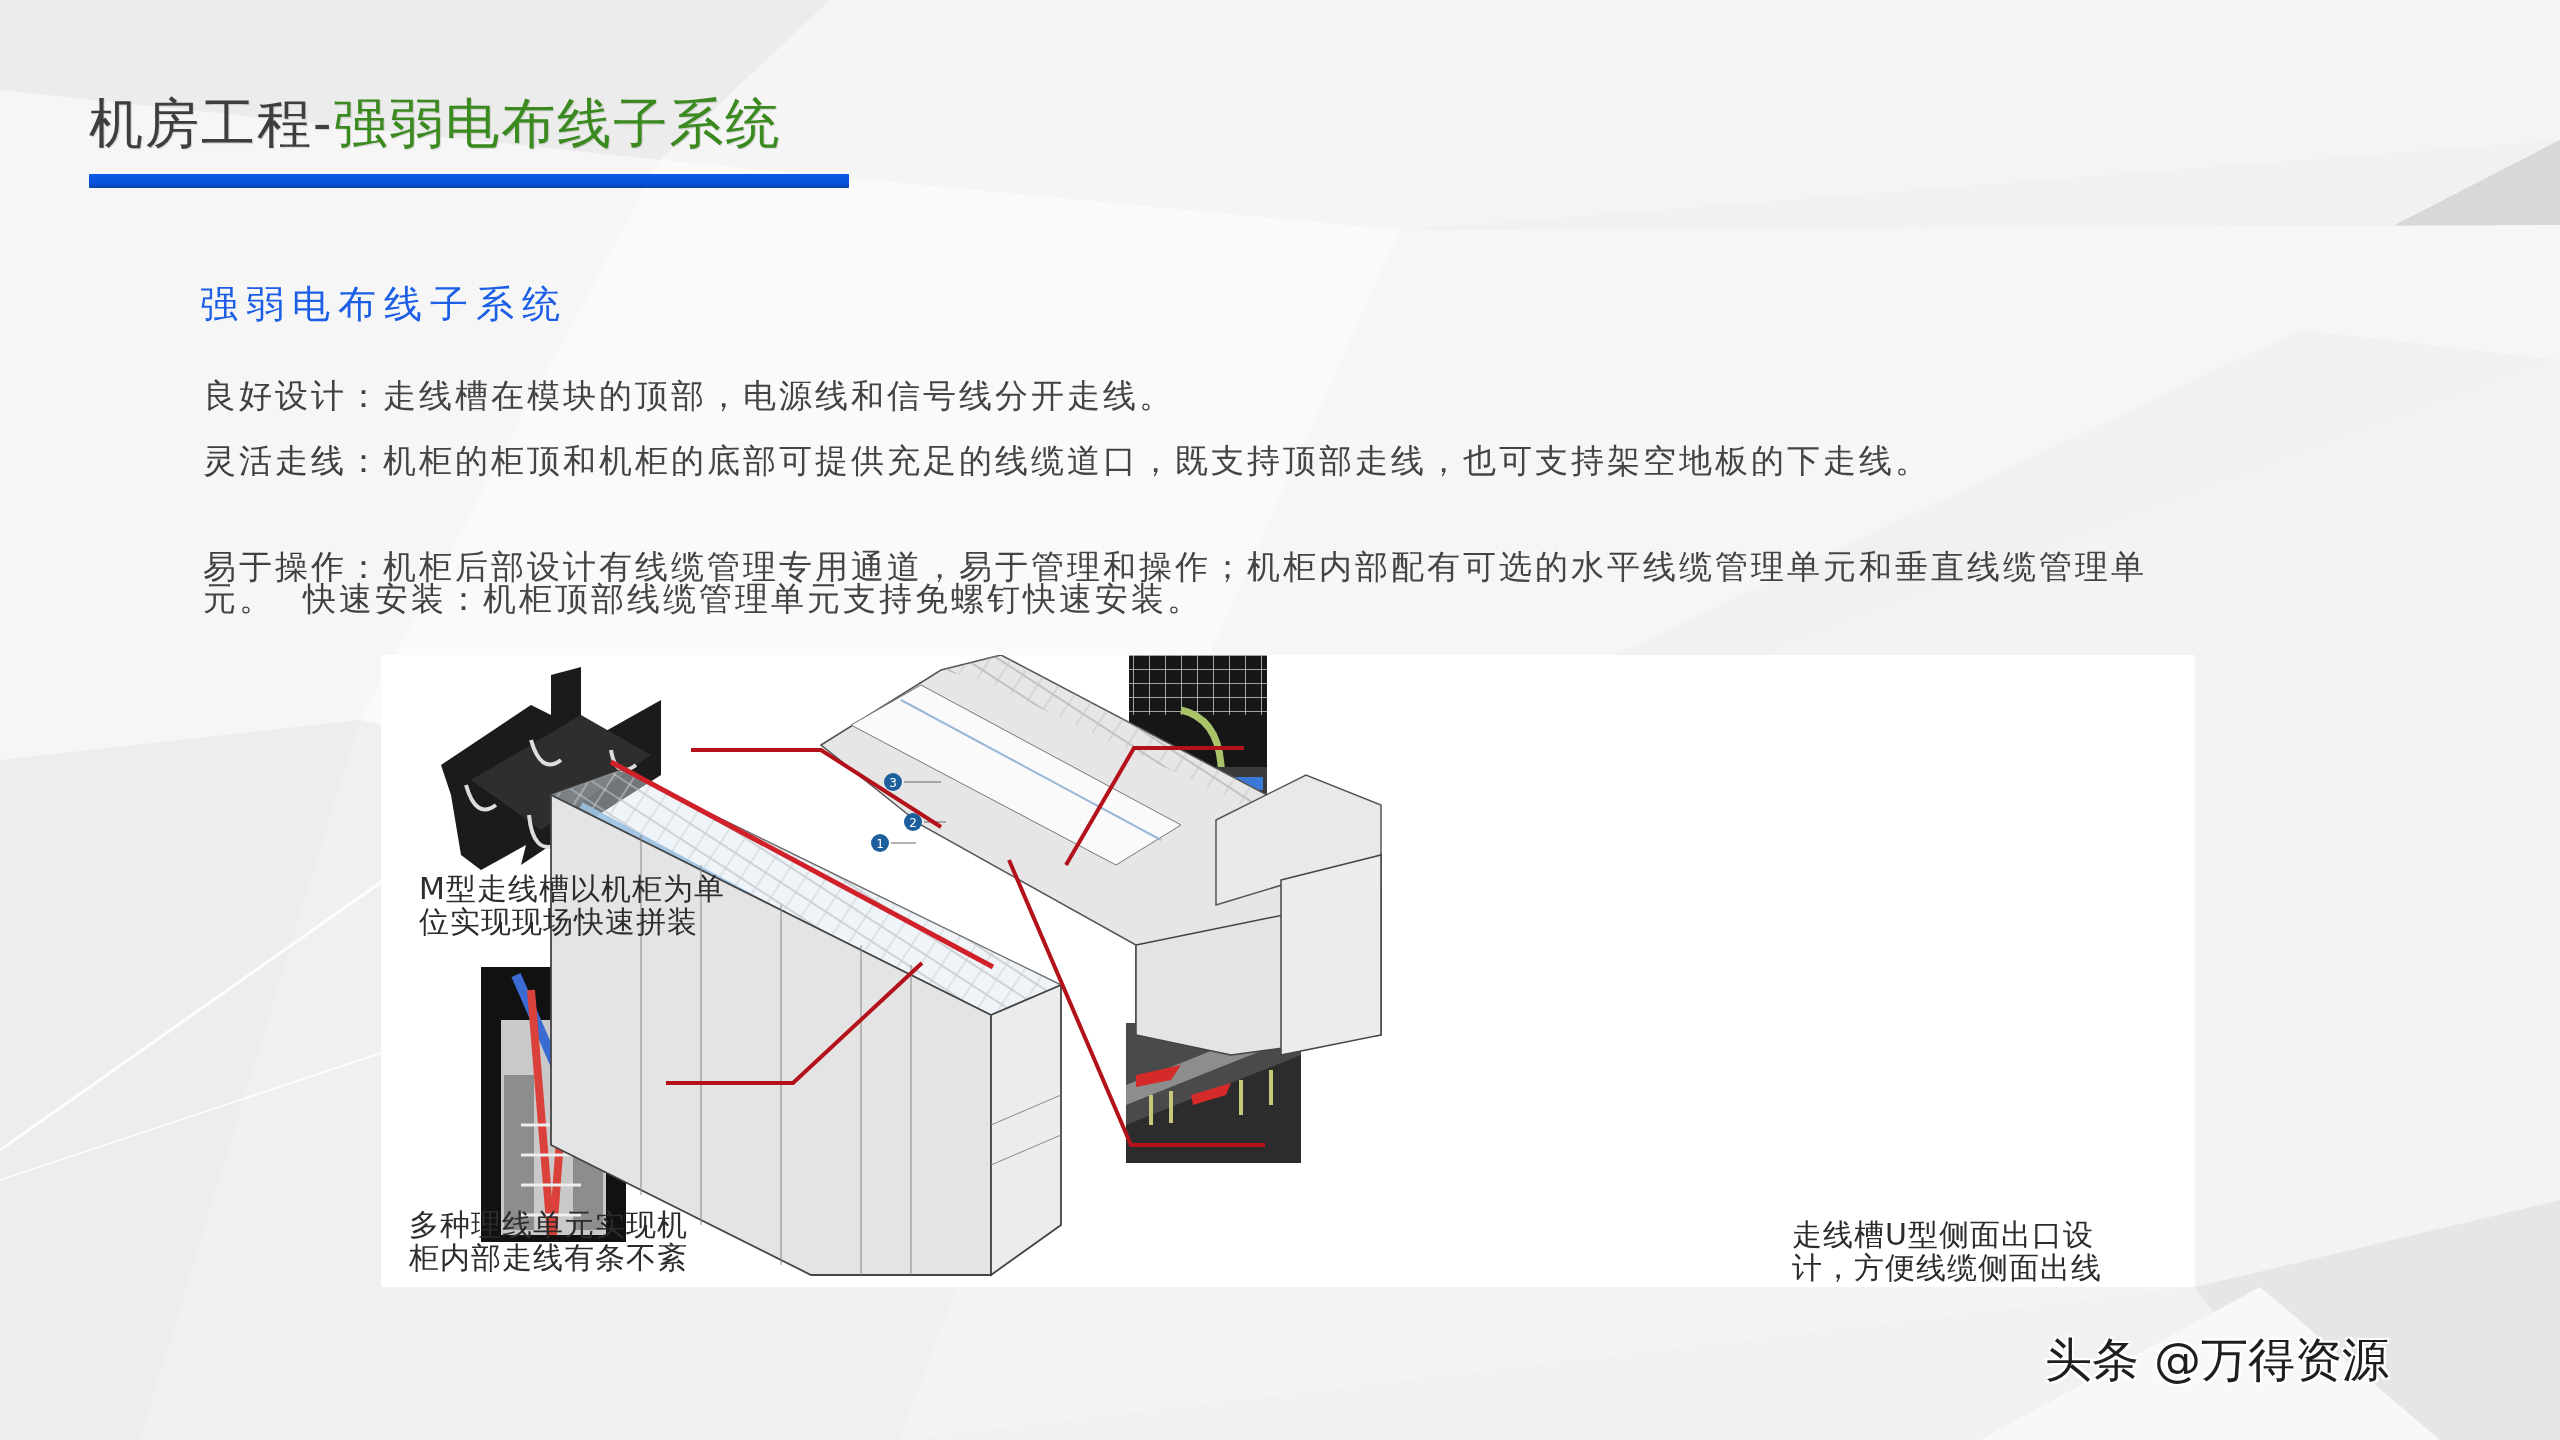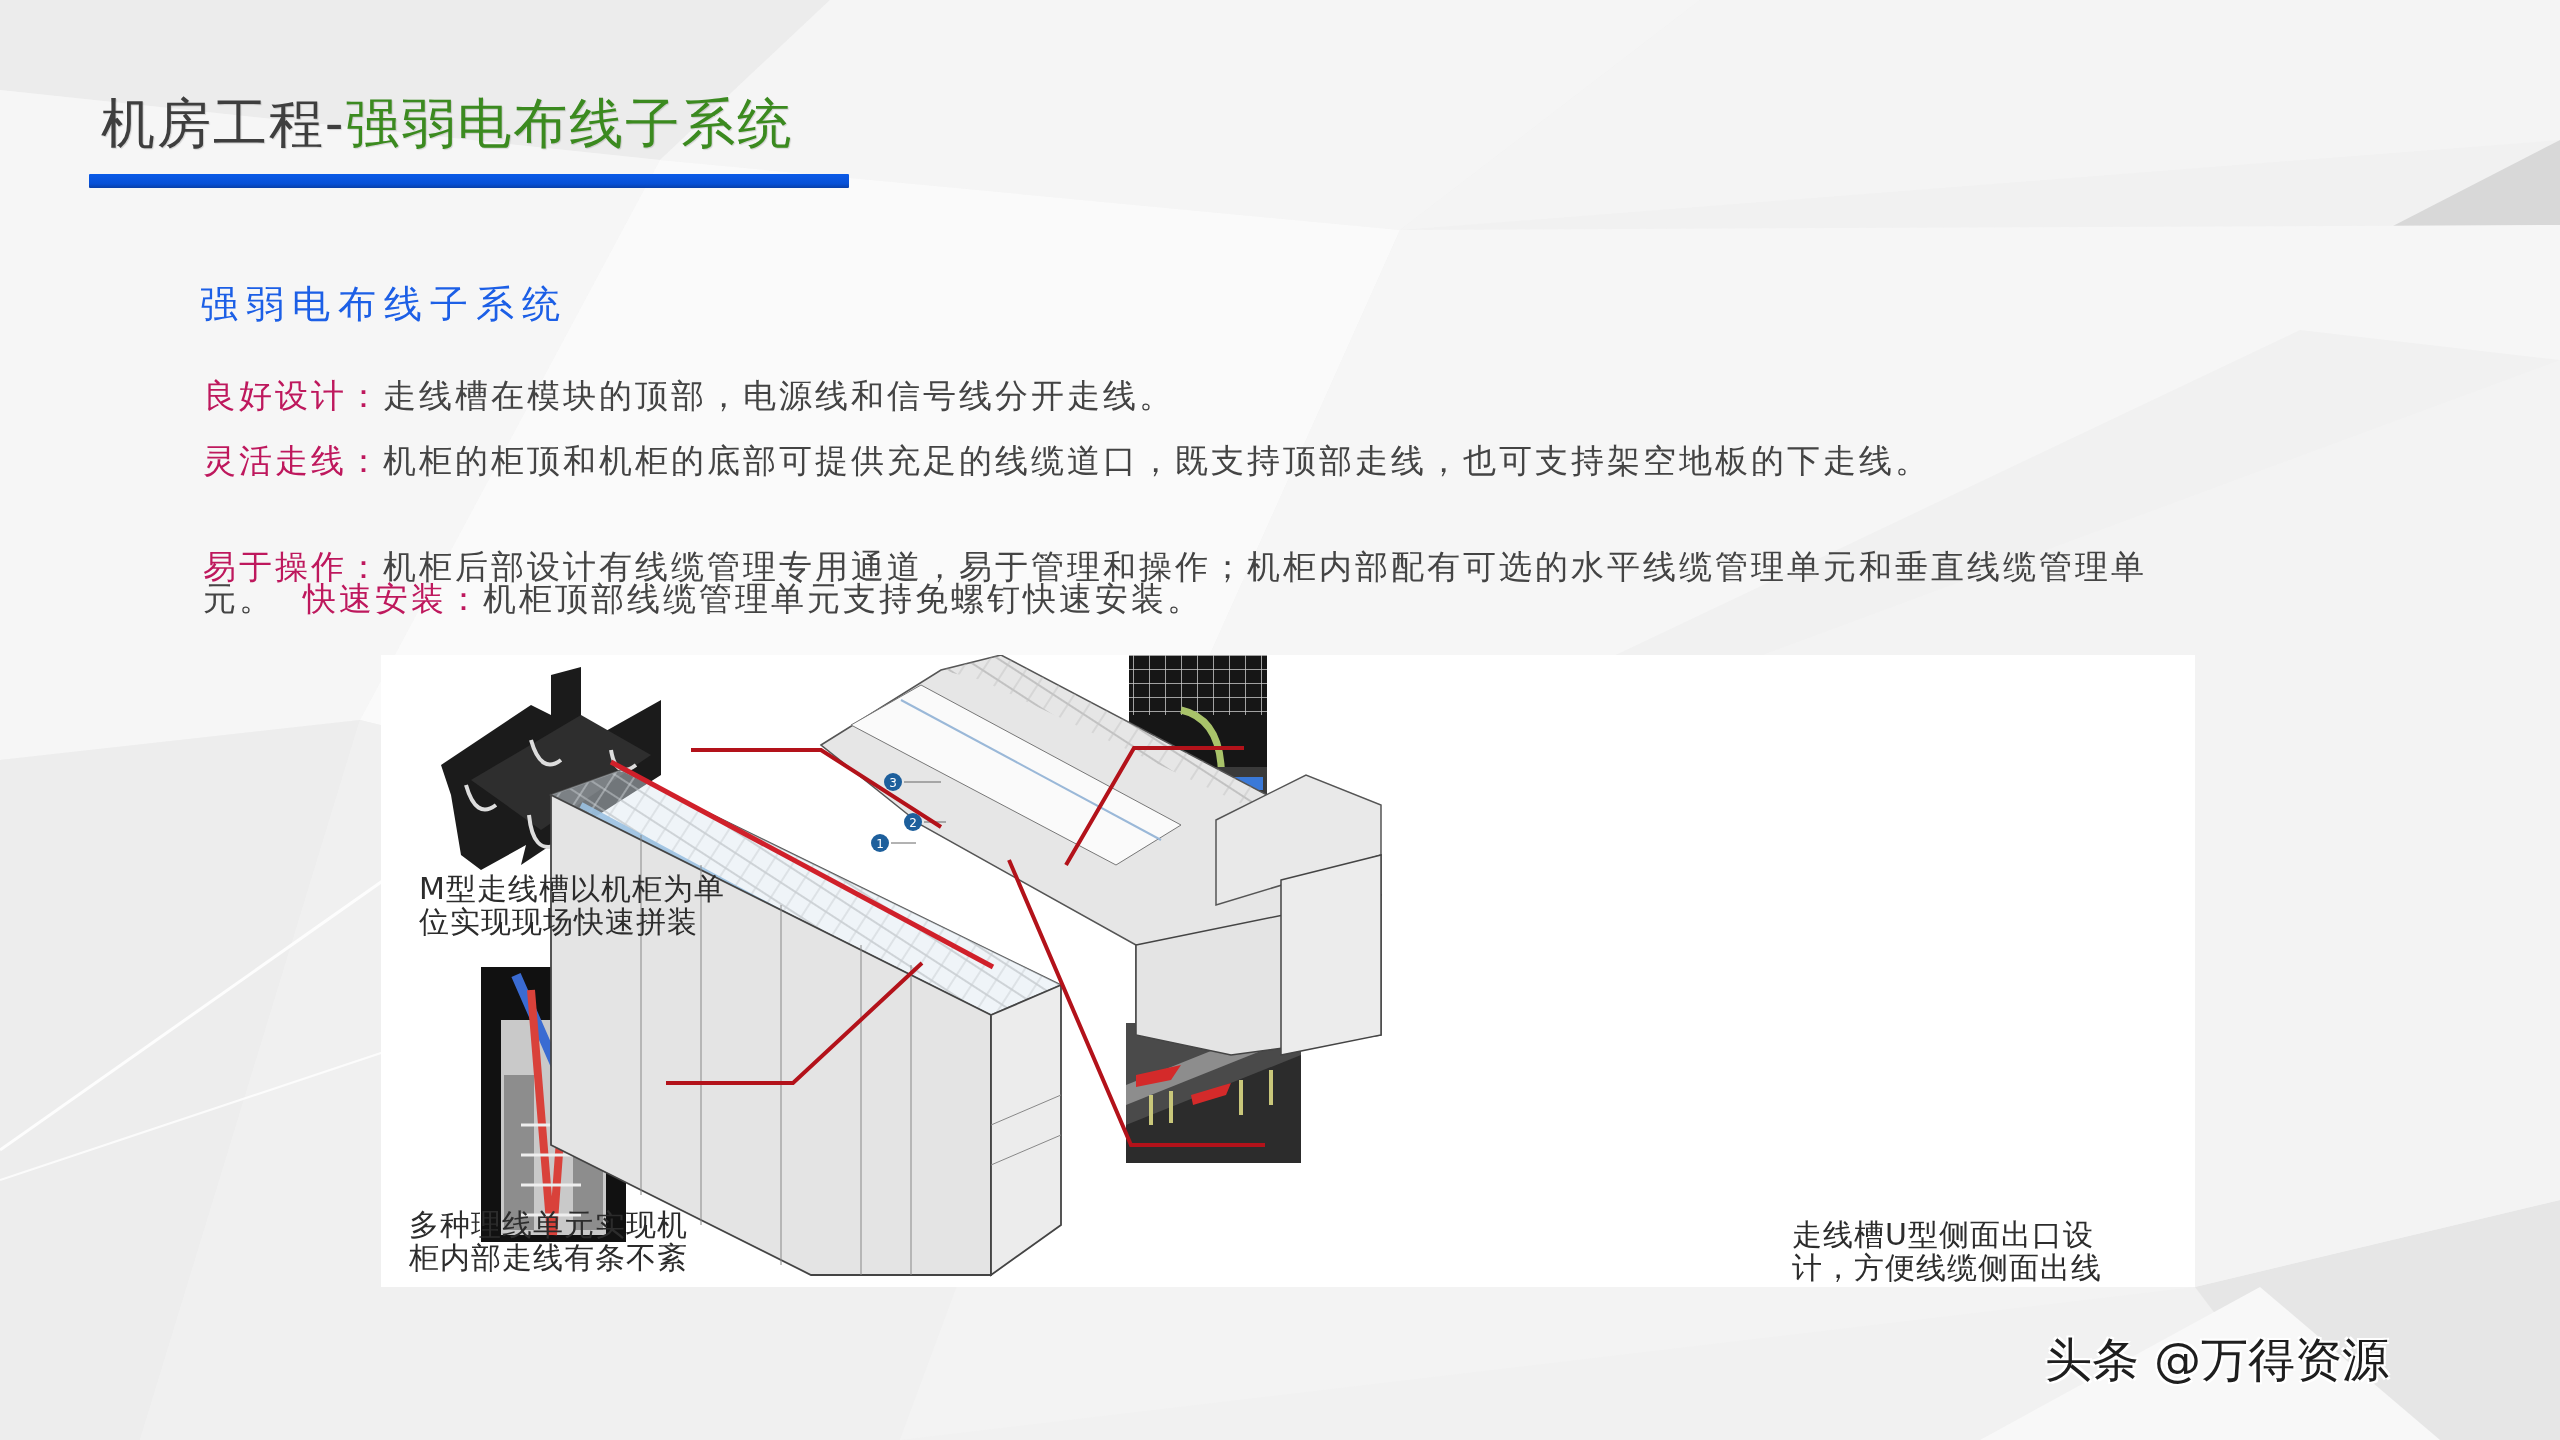--- a/index.html
+++ b/index.html
@@ -8,38 +8,37 @@
     background: #f1f1f1;
     font-family: "DejaVu Sans", "Liberation Sans", sans-serif;
   }
   .bg { position: absolute; inset: 0; z-index: 0; }
   .abs { position: absolute; }
 
   .title {
     left: 89px; top: 88px; font-size: 54px; line-height: 72px; letter-spacing: 2px;
     font-family: "DejaVu Serif", "Liberation Serif", serif; white-space: nowrap; z-index: 2;
     text-shadow: 1px 1px 1px rgba(0,0,0,0.15);
-    margin-left: 12px;
   }
   .title .dark { color: #3e3e3e; }
   .title .green { color: #3b8a1f; }
   .title-bar {
     left: 89px; top: 174px; width: 760px; height: 14px; z-index: 2;
     background: linear-gradient(#0b5be8 0%, #0750d6 70%, #083fa8 100%);
     border-radius: 1px;
   }
   .subheading {
     left: 200px; top: 280px; font-size: 38px; line-height: 48px; letter-spacing: 8px;
     color: #1c5fe6; font-family: "DejaVu Serif", "Liberation Serif", serif; z-index: 2;
   }
   .body-line {
     left: 203px; font-size: 33px; line-height: 44px; letter-spacing: 3px; white-space: nowrap;
     font-family: "DejaVu Serif", "Liberation Serif", serif; color: #444; z-index: 2;
   }
-  .body-line .kw { color: #be185d; }
+  .body-line .kw { color: #404040; }
 
   .figure {
     left: 381px; top: 655px; width: 1814px; height: 632px; background: #ffffff; z-index: 2;
     overflow: hidden;
   }
   .figure svg { position: absolute; left: 0; top: 0; }
   .caption {
     position: absolute; font-family: "DejaVu Sans", "Liberation Sans", sans-serif;
     font-size: 30px; line-height: 33px; color: #2c2c2c; white-space: nowrap; letter-spacing: 1px;
   }

